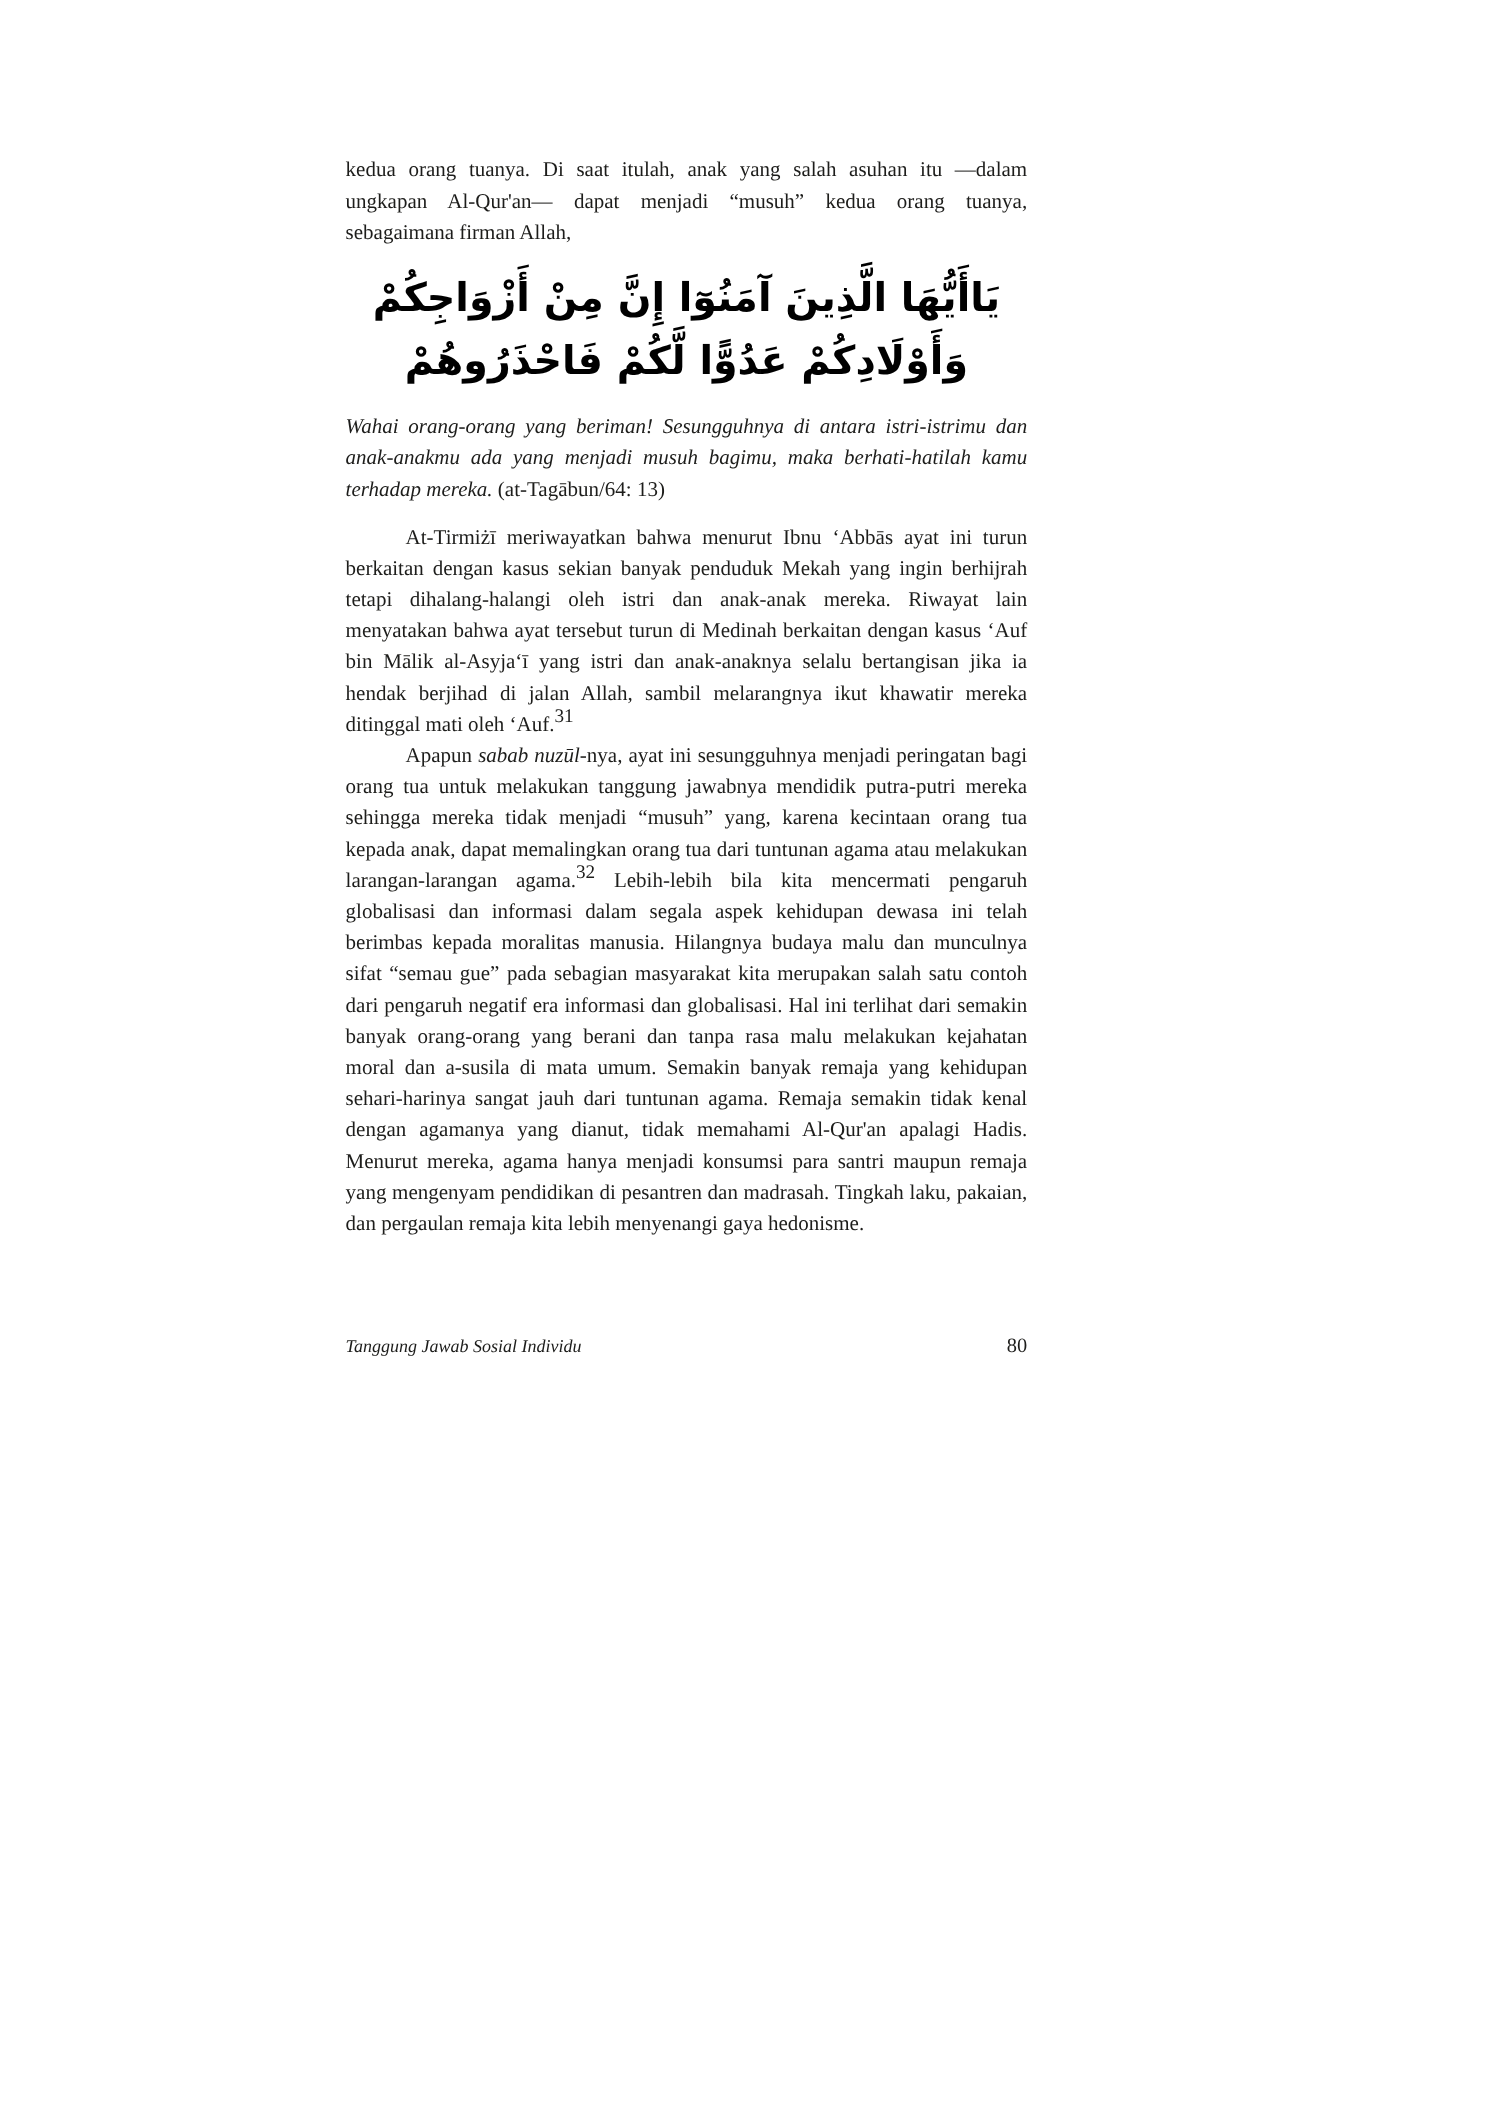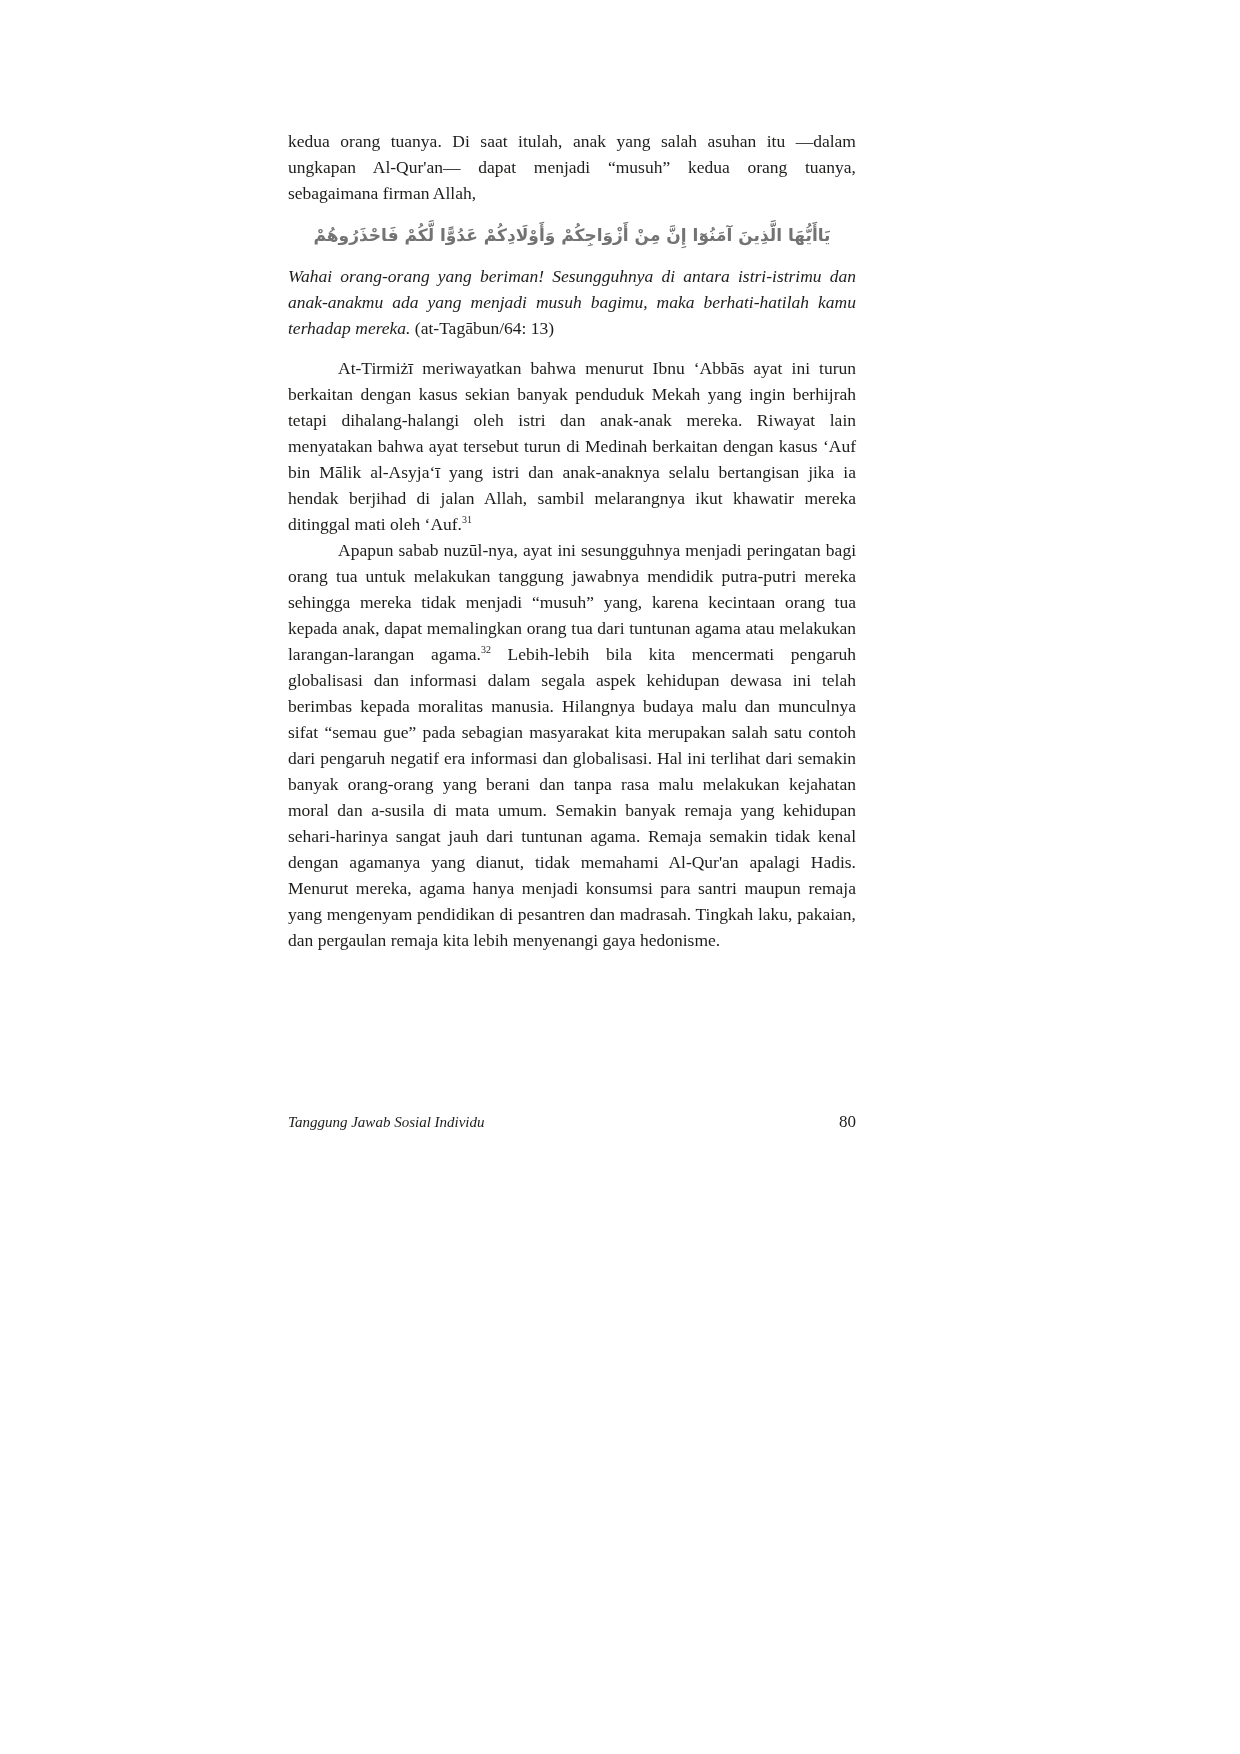--- a/index.html
+++ b/index.html
@@ -25,38 +25,38 @@
     line-height: 26px;
     text-align: justify;
   }
   .para.indent { text-indent: 50px; }
   .arabic-verse {
     direction: rtl;
     unicode-bidi: bidi-override;
     unicode-bidi: isolate;
     font-family: "DejaVu Sans", sans-serif;
     font-weight: bold;
-    font-size: 17px;
+    font-size: 33px;
     line-height: 1.6;
     text-align: center;
     margin: 16px 0 14px 0;
-    color: #737373;
+    color: #000000;
     letter-spacing: 0;
   }
   .translation {
     font-size: 17.5px;
     line-height: 26px;
     text-align: justify;
     margin-bottom: 14px;
   }
   .translation .it { font-style: italic; }
   .translation .ref { font-style: normal; }
-  .it { }
+  .it { font-style: italic; }
   sup.fn {
-    font-size: 10px;
+    font-size: 16px;
     vertical-align: super;
     line-height: 0;
     margin-top: 32px;
   }
   .footer {
     position: absolute;
     left: 288px;
     top: 1112px;
     width: 568px;
     display: flex;

